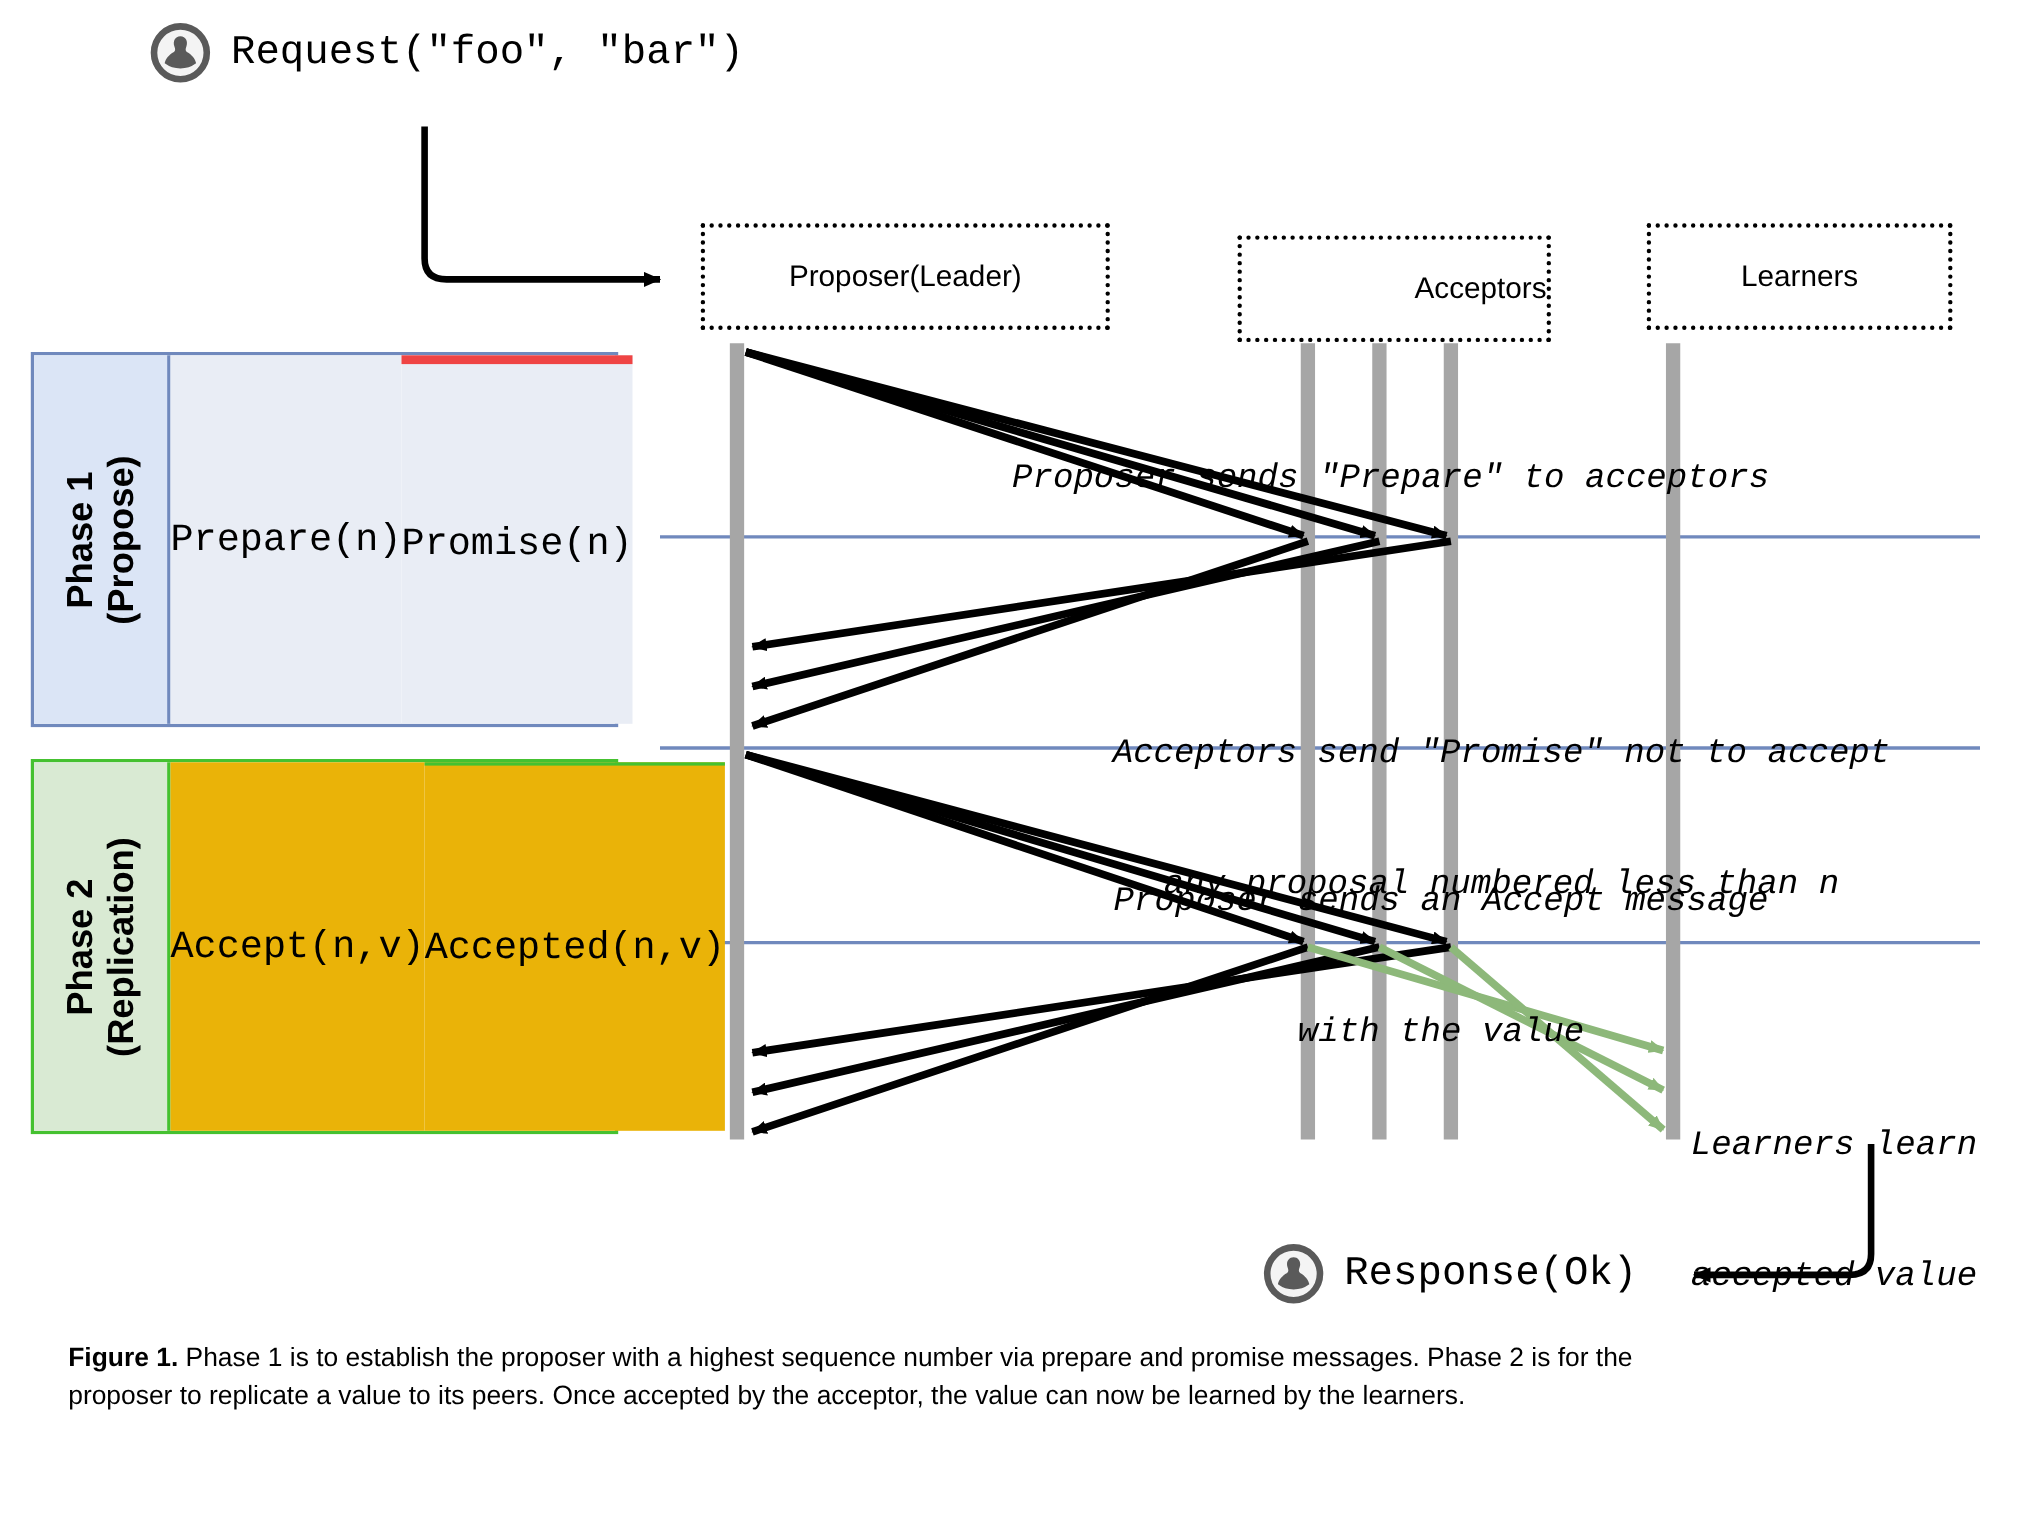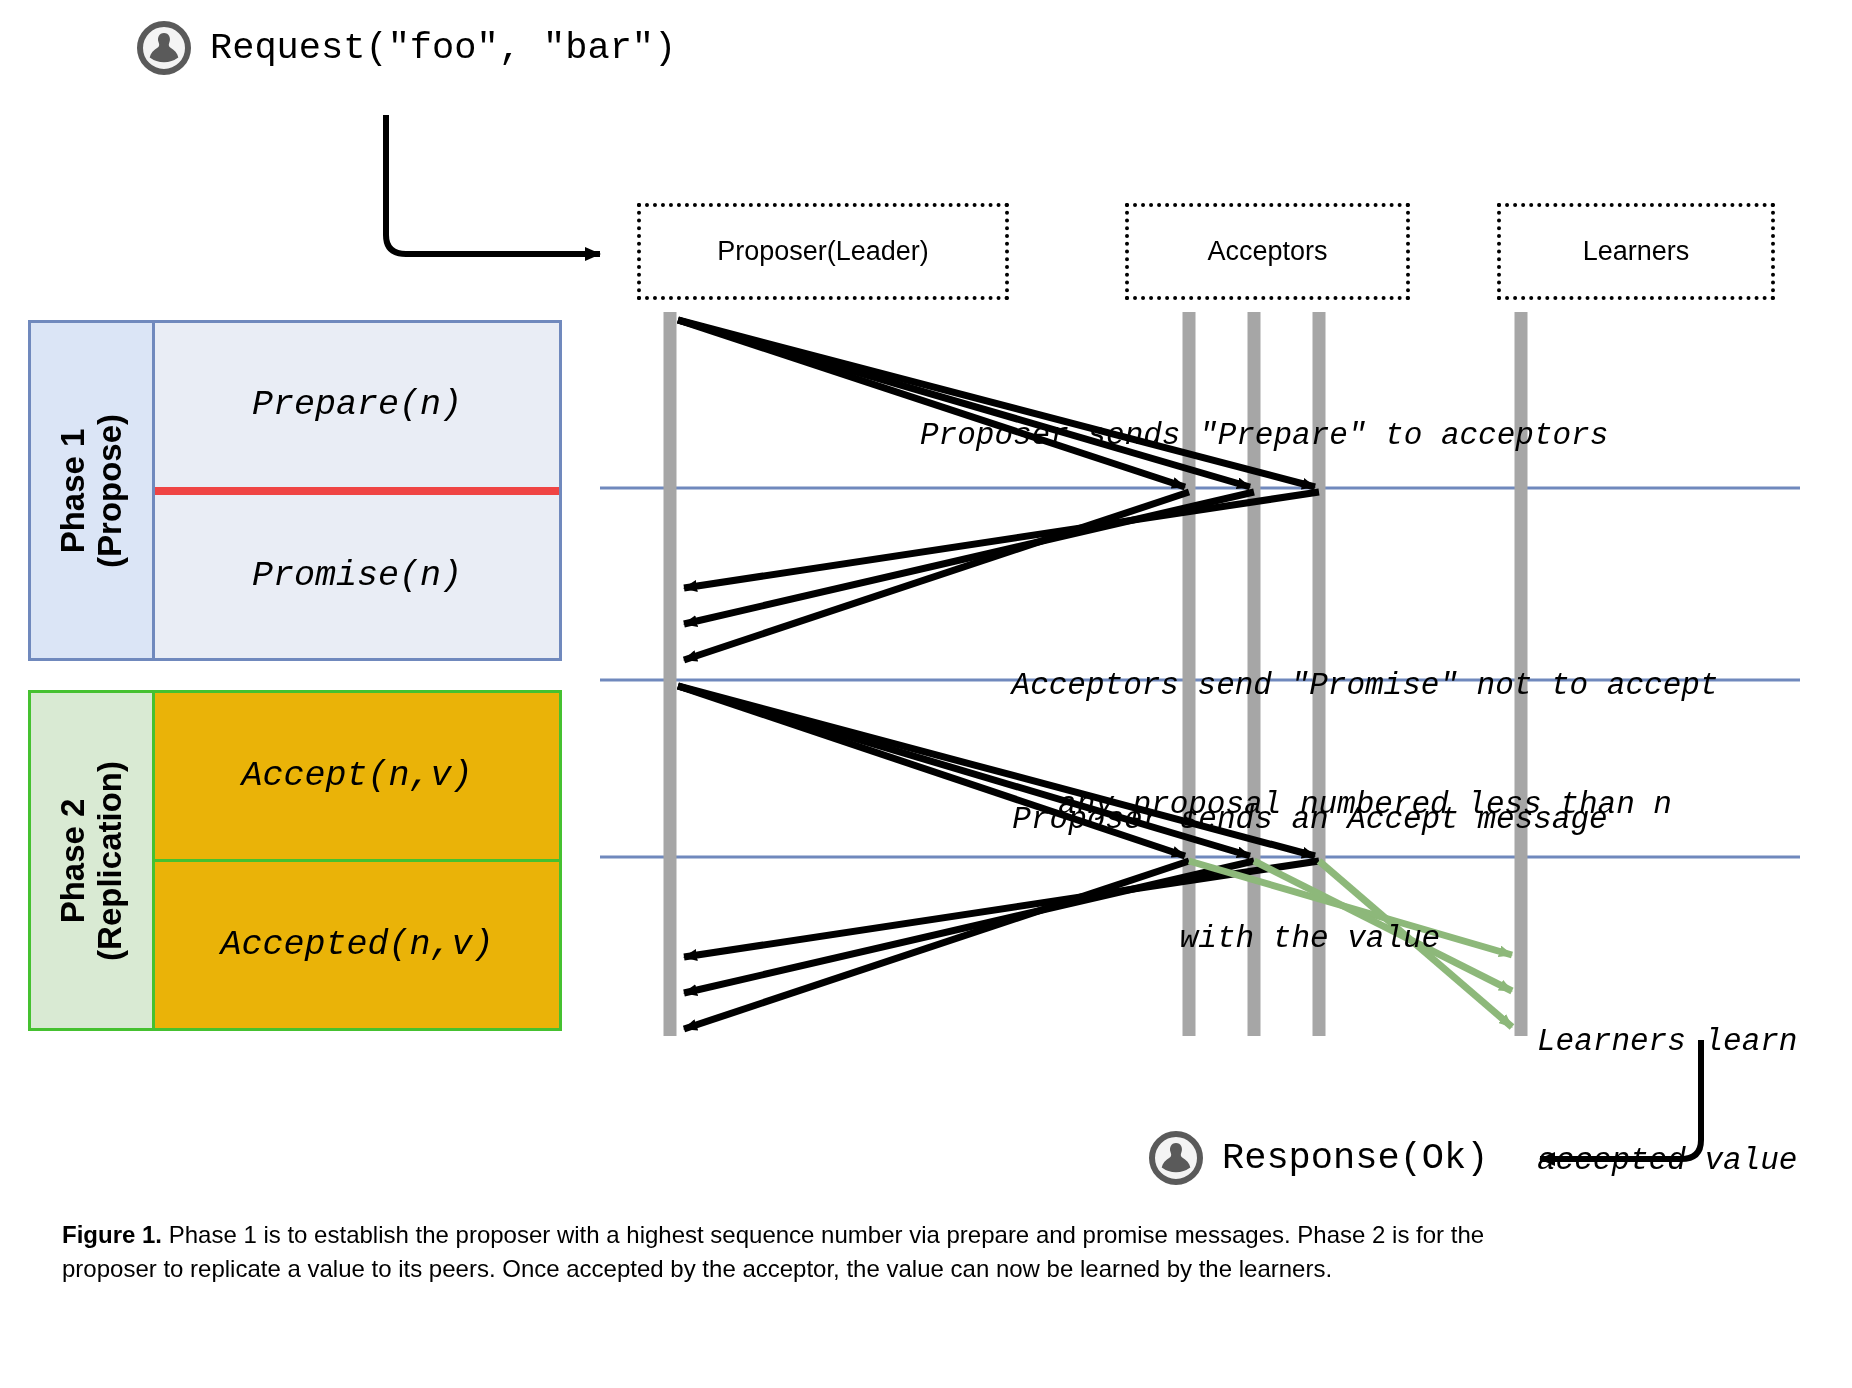--- a/index.html
+++ b/index.html
@@ -98,22 +98,21 @@
     font-size: 33px;
     line-height: 1.12;
     text-align: center;
     color: #000000;
     font-family: "Liberation Sans", sans-serif;
   }
 
   .phase-rows {
     flex: 1 1 auto;
     display: flex;
-    flex-direction: column;
-    font-style: italic;
+    flex-direction: row;
   }
   .phase-row {
     flex: 1 1 0;
     display: flex;
     align-items: center;
     justify-content: center;
     box-sizing: border-box;
   }
   .phase1 .phase-row { background: #e9edf5; }
   .phase1 .phase-row + .phase-row { border-top: 8px solid #ef4444; }
@@ -231,21 +230,21 @@
                a24 24 0 0 0 28.6 0 c-0.8 -4.2 -3.8 -7.8 -8.4 -10.4 c-1.4 -1.2 -1.4 -2.6 -0.4 -5.2
                c1.5 -4 -0.5 -9 -5.5 -9 z" fill="#5a5a5a"></path>
     </svg>
     <span class="mono-label">Request("foo", "bar")</span>
   </div>
 
   <div class="participant" style="left:637px; top:203px; width:372px; height:97px;">
     <span class="participant-label">Proposer(Leader)</span>
   </div>
 
-  <div class="participant" style="left:1125px; top:203px; width:285px; height:97px;">
+  <div class="participant" style="left:1125px; top:214px; width:285px; height:97px;justify-content:flex-end;">
     <span class="participant-label">Acceptors</span>
   </div>
 
   <div class="participant" style="left:1497px; top:203px; width:278px; height:97px;">
     <span class="participant-label">Learners</span>
   </div>
 
   <div class="phase-table phase1" style="left:28px; top:320px; width:534px; height:341px;">
     <div class="phase-side">
       <div class="phase-side-text">

